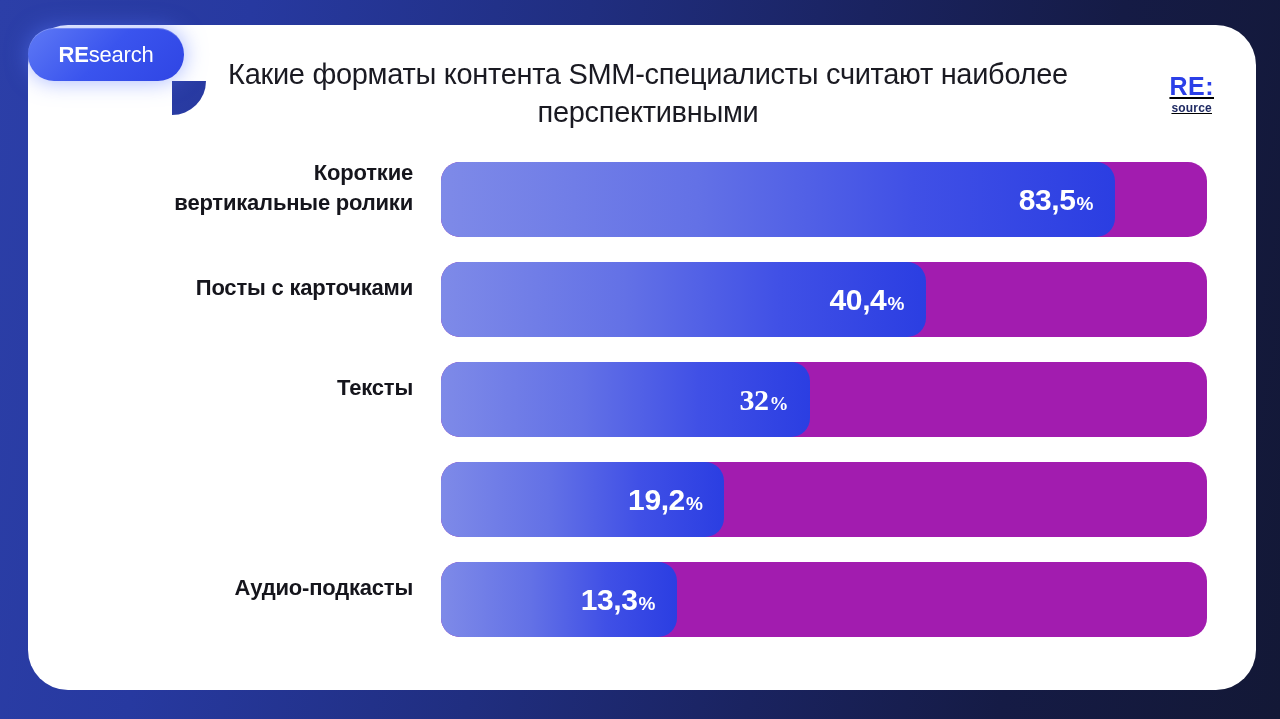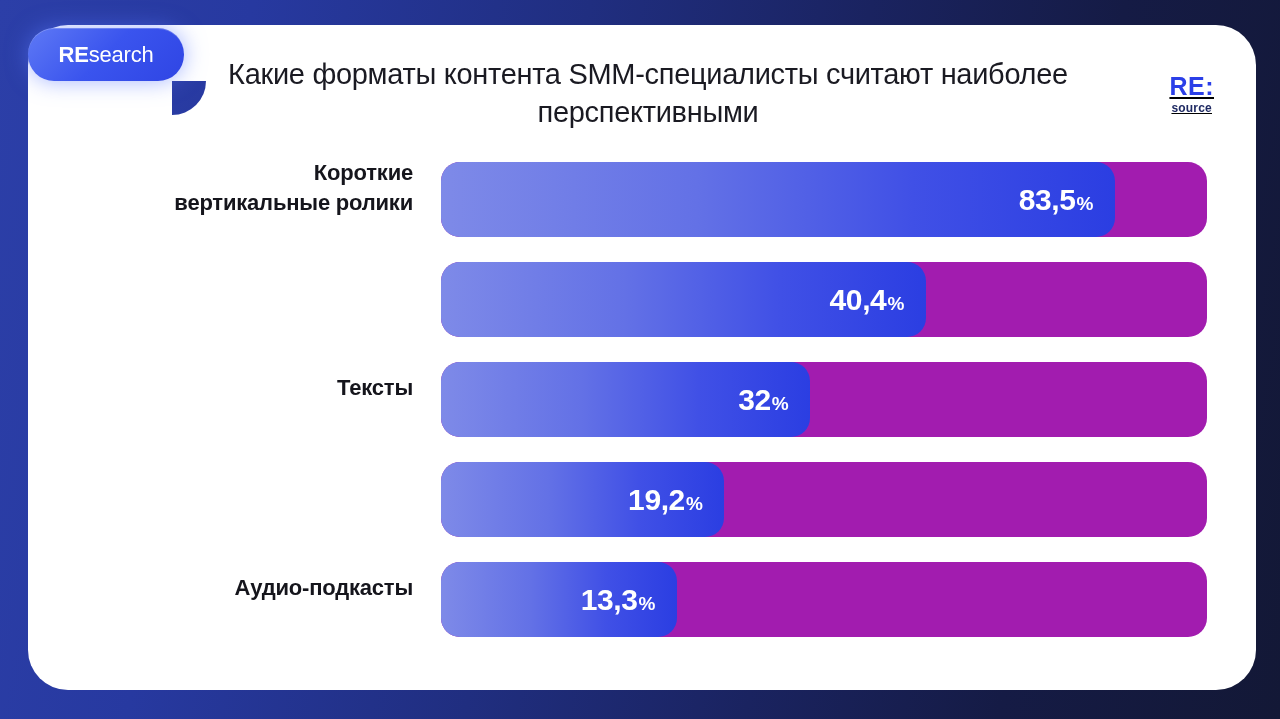--- a/index.html
+++ b/index.html
@@ -211,33 +211,34 @@
         <div class="track">
           <div class="bar" style="width: 88%;">
             <div class="bar-value">
               <span>83,5</span>
               <span class="pct">%</span>
             </div>
           </div>
         </div>
       </div>
       <div class="row">
+        <div class="row-label">Посты с карточками</div>
         <div class="track">
           <div class="bar" style="width: 63.3%;">
             <div class="bar-value">
               <span>40,4</span>
               <span class="pct">%</span>
             </div>
           </div>
         </div>
       </div>
       <div class="row">
         <div class="row-label">Тексты</div>
         <div class="track">
-          <div class="bar" style="width: 48.2%;">
+          <div class="bar" style="width: 48.2%; font-family: Liberation Serif, serif;">
             <div class="bar-value">
               <span>32</span>
               <span class="pct">%</span>
             </div>
           </div>
         </div>
       </div>
       <div class="row">
         <div class="track">
           <div class="bar" style="width: 37%;">

